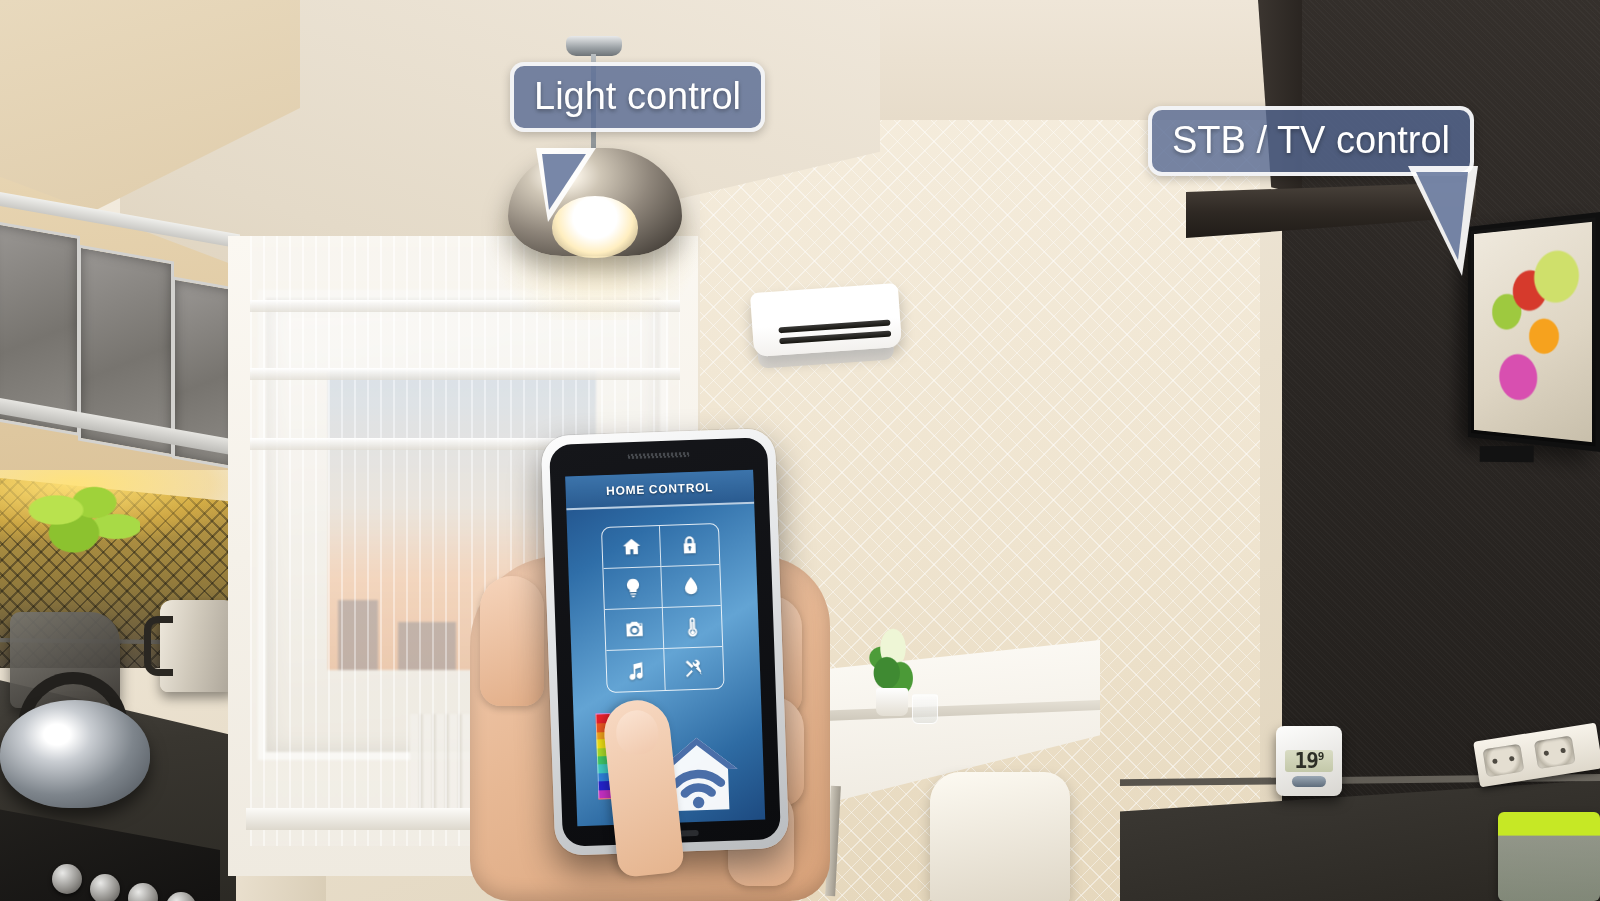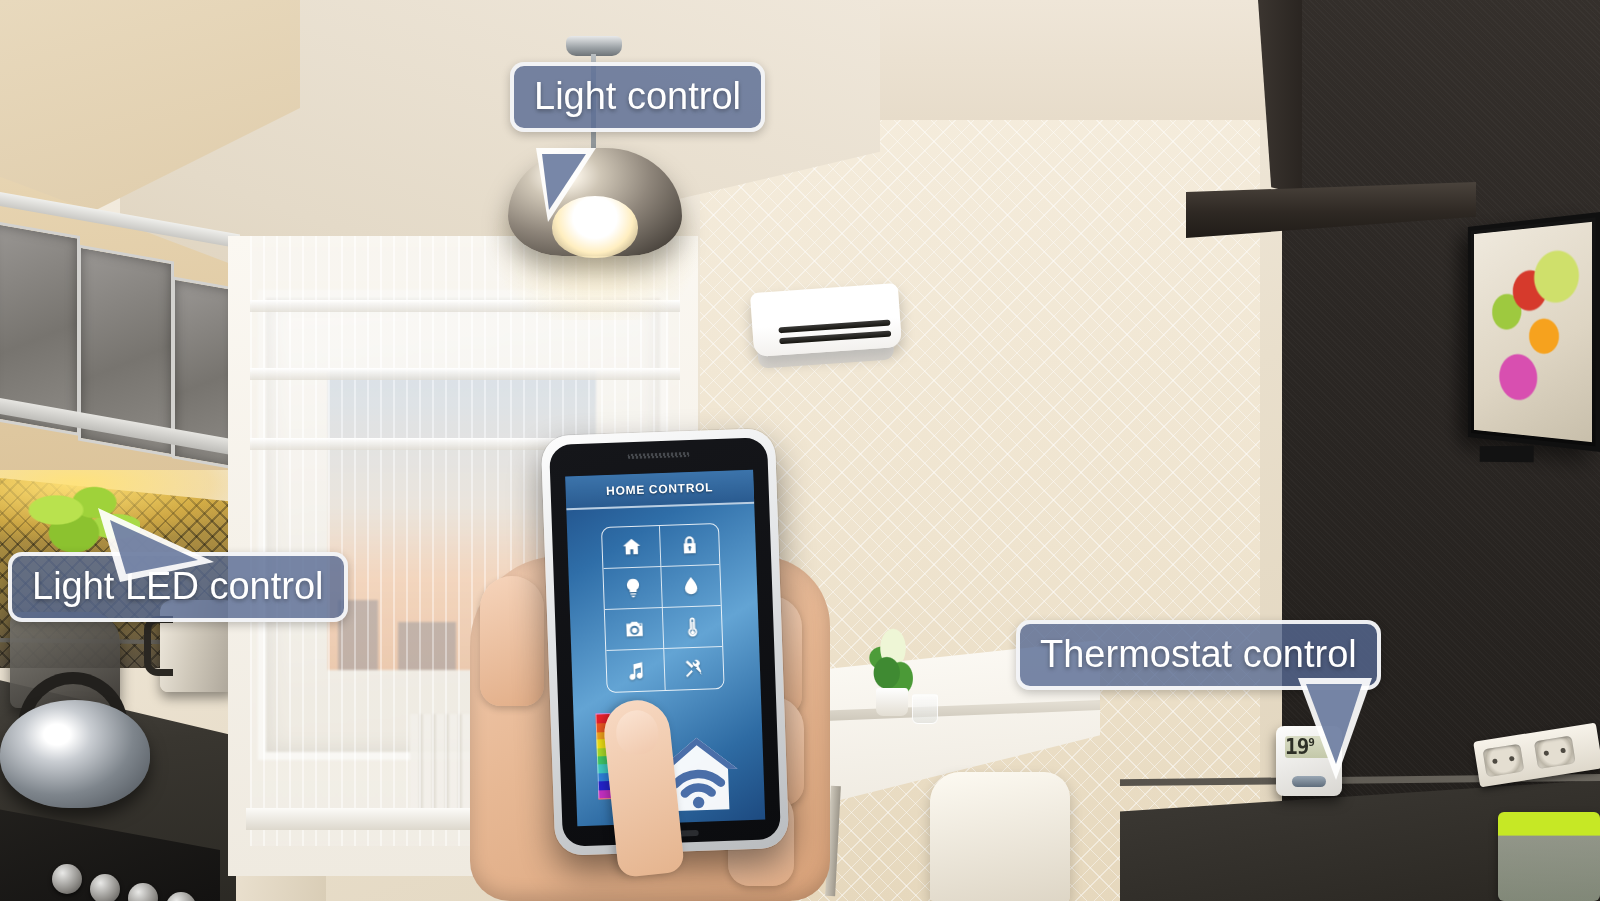--- a/index.html
+++ b/index.html
@@ -165,23 +165,23 @@
       radial-gradient(circle at 30% 40%, #9ec93f 0 11%, transparent 12%),
       radial-gradient(circle at 40% 72%, #d84fb0 0 13%, transparent 14%),
       linear-gradient(150deg,#efe9dd 0%,#ded5c3 60%,#c8bfab 100%); }
   .tv-stand { left:1476px; top:446px; width:60px; height:16px; background:#121212;
     transform:perspective(520px) rotateY(-26deg); }
 
   
   .thermo { left:1276px; top:726px; width:66px; height:70px;
     background:linear-gradient(160deg,#fdfdfc,#d8d6d1); border-radius:8px;
     box-shadow:0 6px 12px rgba(0,0,0,.5); }
-  .thermo-lcd { position:absolute; left:9px; top:10px; width:48px; height:22px;
+  .thermo-lcd { position:absolute; left:9px; top:24px; width:48px; height:22px;
     background:linear-gradient(180deg,#d9dcc4,#c3c8a9); border-radius:3px;
-    display:flex; align-items:center; }
+    display:flex; align-items:center; justify-content:center; }
   .thermo-val { font-family:"DejaVu Sans Mono", monospace; font-weight:bold;
     font-size:21px; color:#2d2f26; letter-spacing:-1px; }
   .thermo-val sup { font-size:11px; }
   .thermo-btn { position:absolute; left:16px; bottom:9px; width:34px; height:11px;
     background:linear-gradient(180deg,#9aa7b4,#5f6d7c); border-radius:6px; }
 
   
   .r-counter { left:1120px; top:780px; width:480px; height:121px;
     background:linear-gradient(170deg,#3d3a35,#2a2722); clip-path:polygon(0 26%,100% 0,100% 100%,0 100%); }
   .r-counter-edge { left:1120px; top:774px; width:480px; height:12px;
@@ -480,30 +480,23 @@
   <div class="callout" style="left:462px; top:62px;padding-left:48px;">
     <div class="bubble">Light control</div>
     <svg width="90" height="92" style="position:absolute; left:60px; top:84px;">
       <path d="M14 2 L74 2 L26 76 Z" fill="rgba(255,255,255,.92)"></path>
       <path d="M20 8 L64 8 L27 64 Z" fill="rgba(86,105,146,.80)"></path>
     </svg>
   </div>
 
 
 
-
-  <div class="callout" style="left:8px; top:552px;">
-    <div class="bubble">Light LED control</div>
-    <svg width="150" height="86" style="position:absolute; left:86px; top:-54px;">
-      <path d="M26 84 L4 10 L120 64 Z" fill="rgba(255,255,255,.92)"></path>
-      <path d="M32 76 L16 22 L104 62 Z" fill="rgba(86,105,146,.80)"></path>
+  <div class="callout" style="left:1148px; top:106px;">
+    <div class="bubble">STB / TV control</div>
+    <svg width="120" height="120" style="position:absolute; left:254px; top:58px;">
+      <path d="M6 2 L76 2 L60 112 Z" fill="rgba(255,255,255,.92)"></path>
+      <path d="M14 8 L66 8 L56 96 Z" fill="rgba(86,105,146,.80)"></path>
     </svg>
   </div>
 
-  <div class="callout" style="left:1016px; top:620px;">
-    <div class="bubble">Thermostat control</div>
-    <svg width="130" height="110" style="position:absolute; left:276px; top:56px;">
-      <path d="M6 2 L80 2 L44 104 Z" fill="rgba(255,255,255,.92)"></path>
-      <path d="M14 8 L70 8 L44 88 Z" fill="rgba(86,105,146,.80)"></path>
-    </svg>
-  </div>
+
 
 </div>
 
 </body></html>

